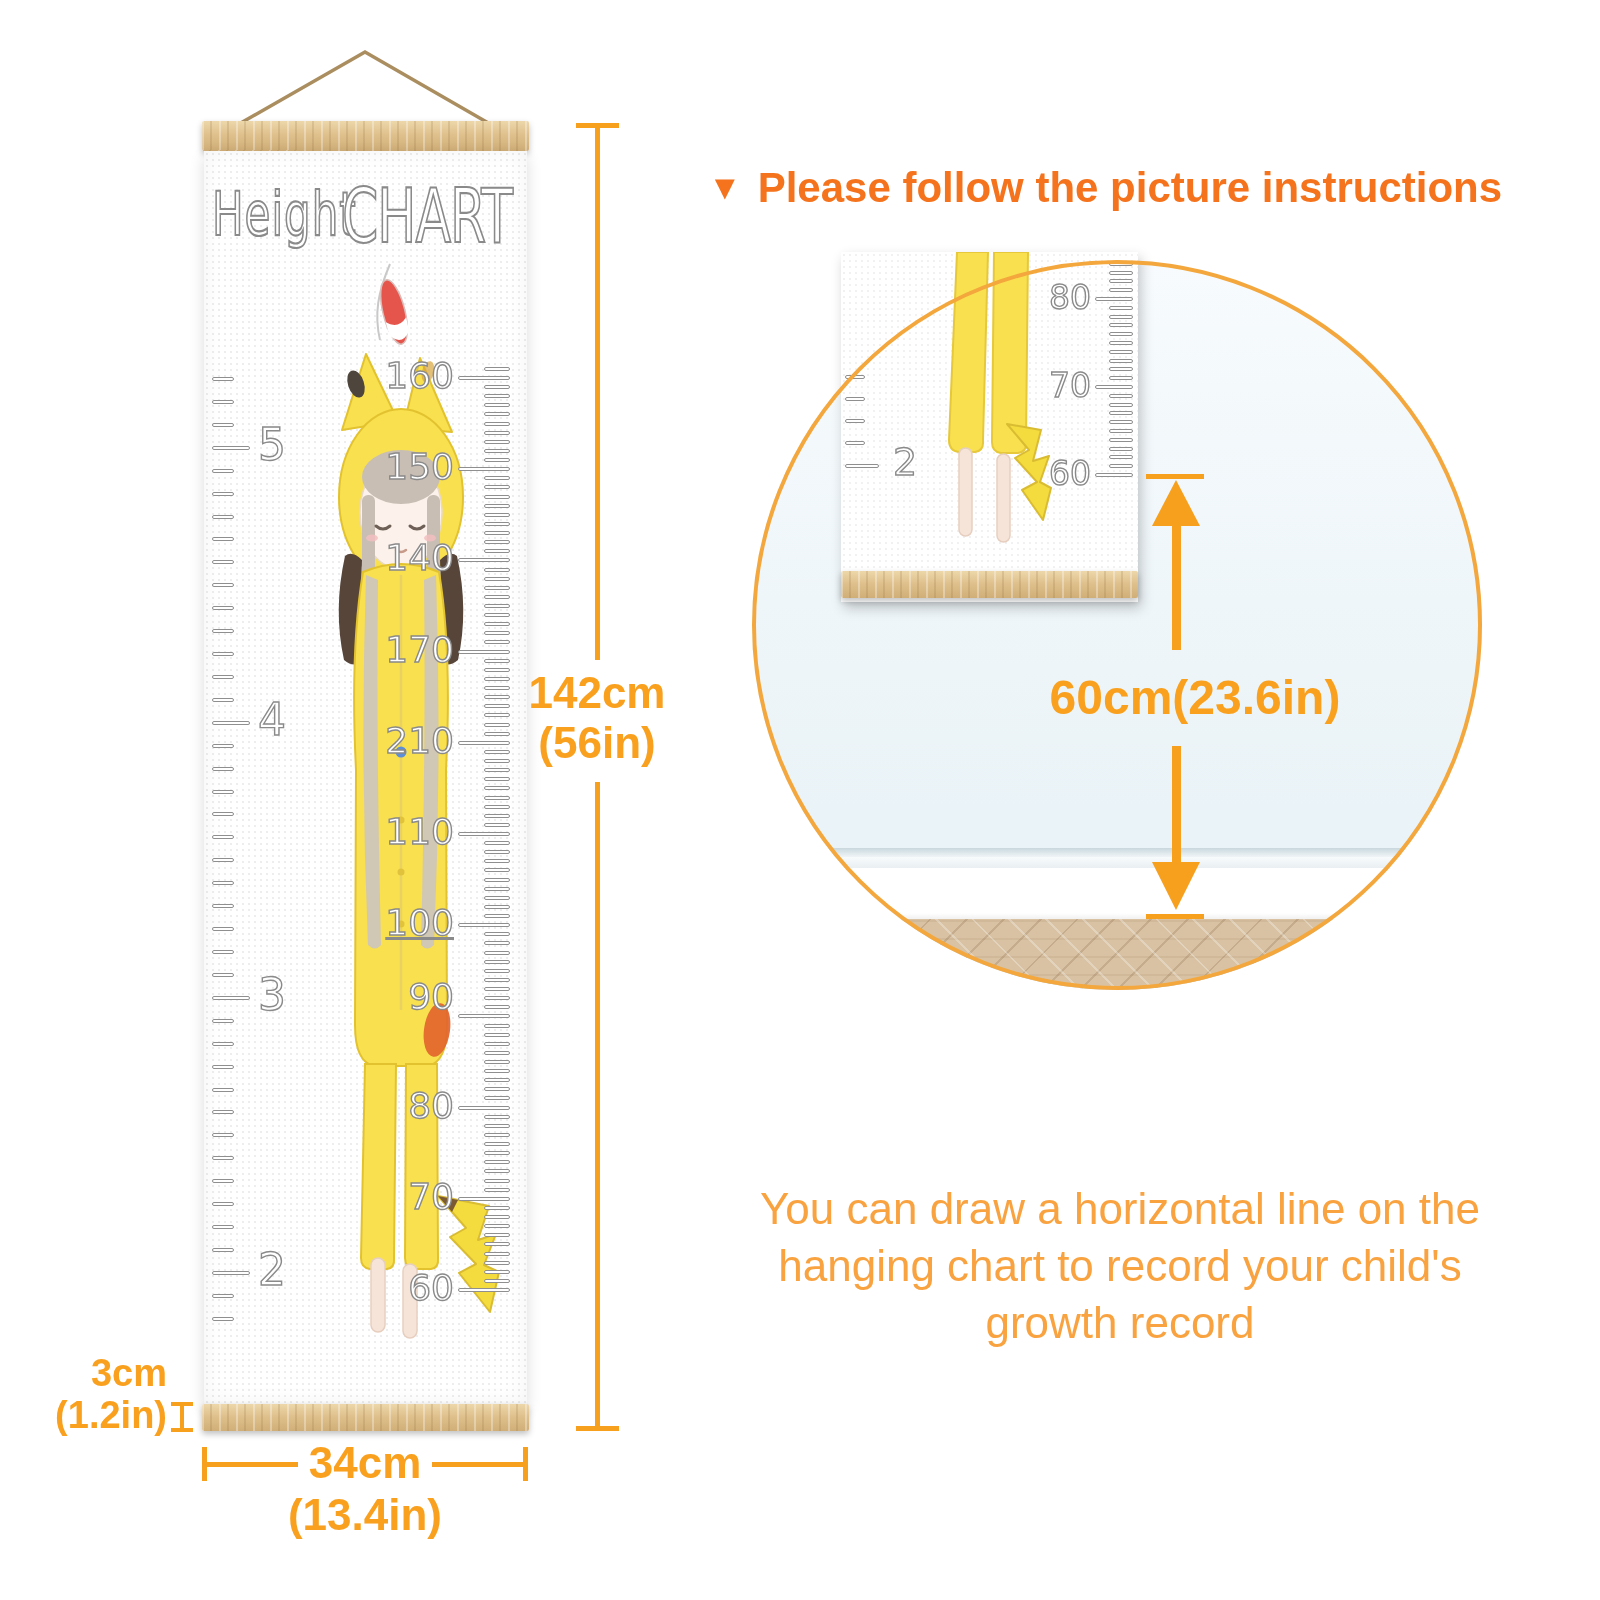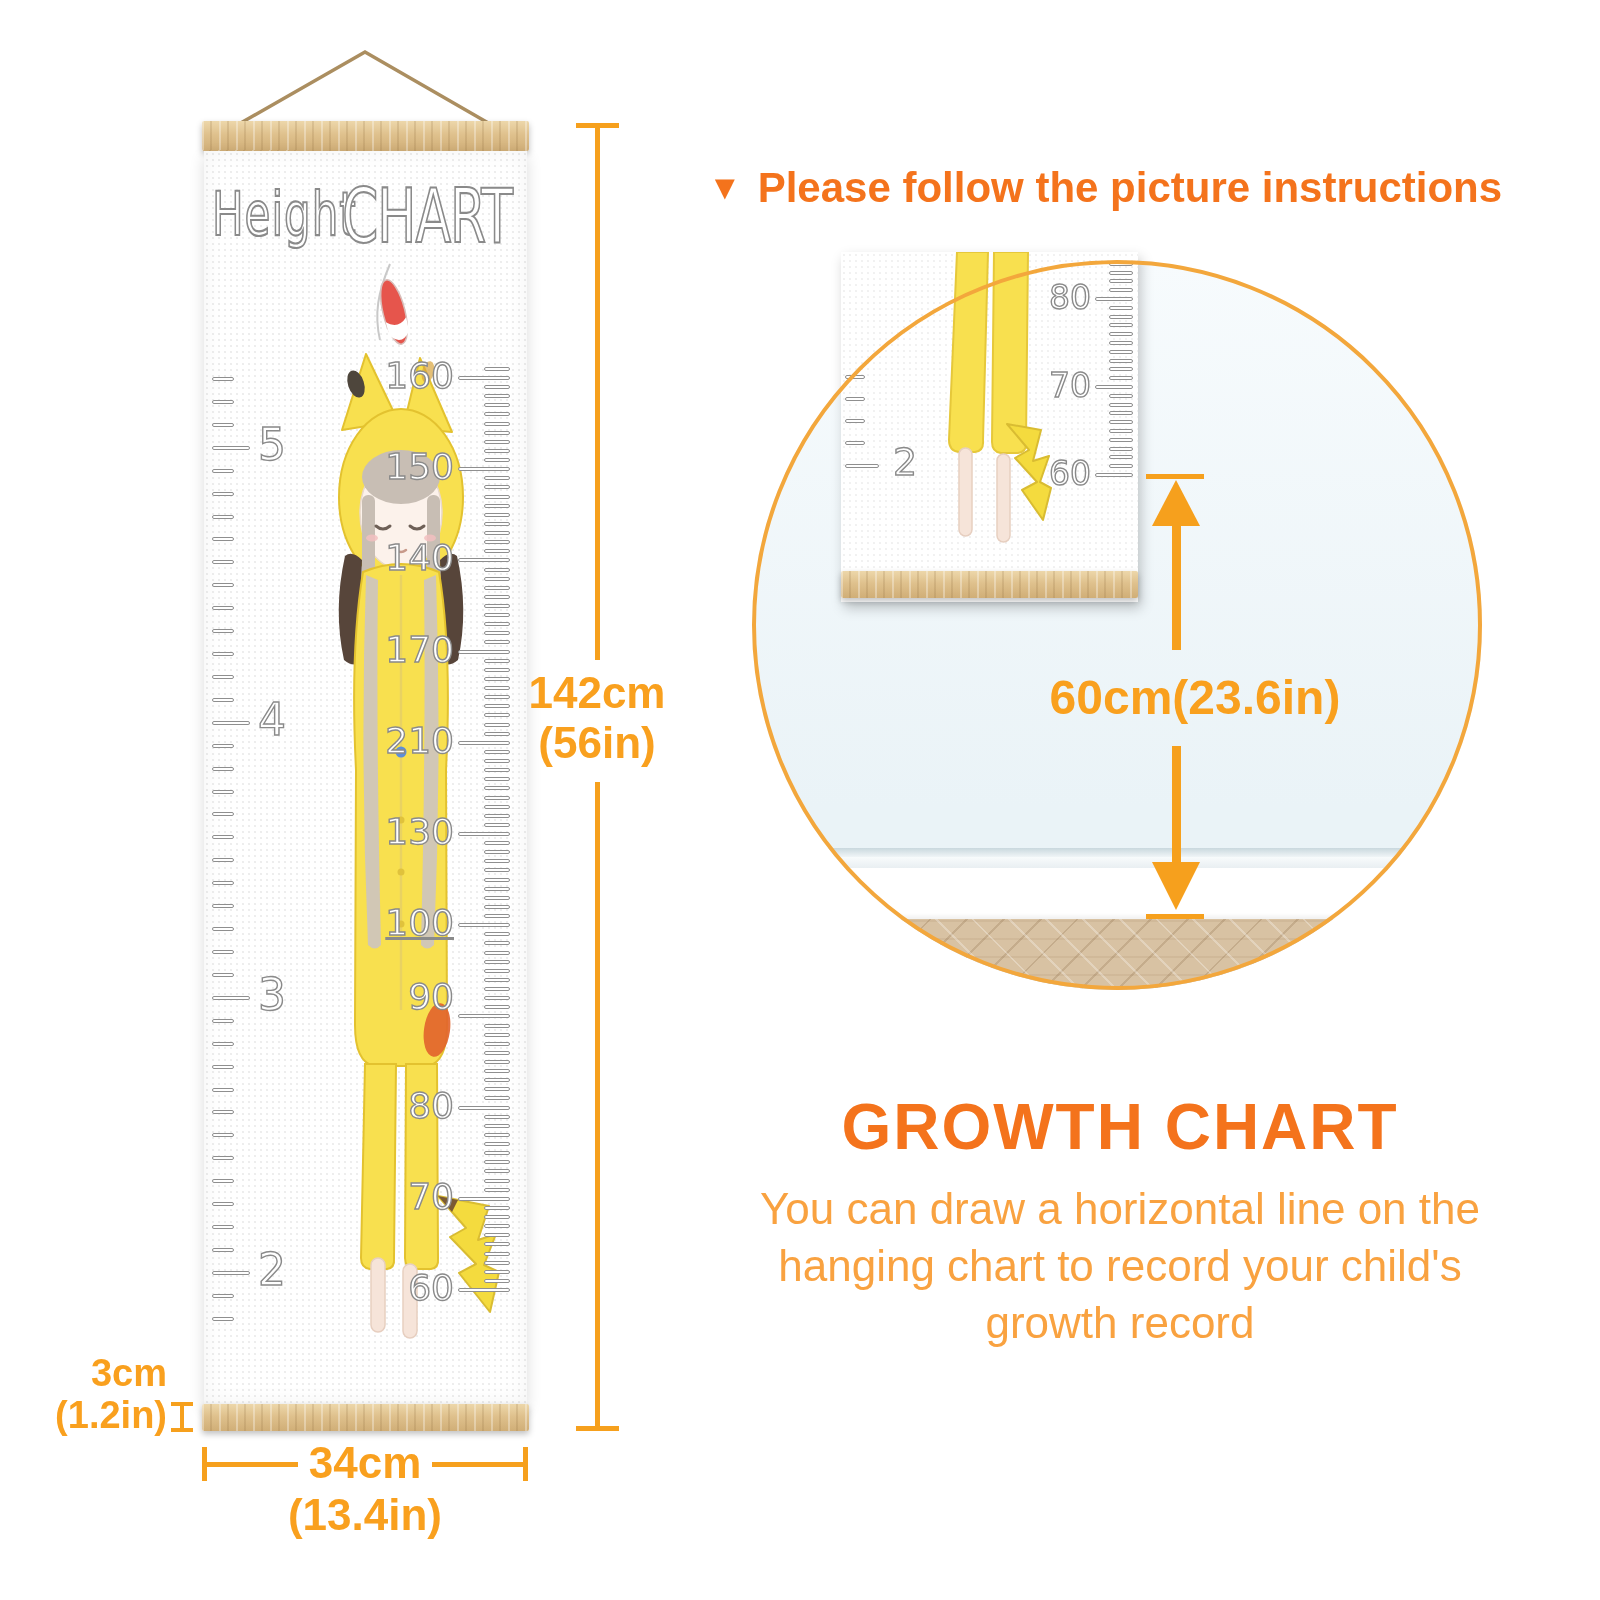--- a/index.html
+++ b/index.html
@@ -224,21 +224,21 @@
       <div class="tick" style="left: 484px; top: 749.92px; width: 26px;"></div>
       <div class="tick" style="left: 484px; top: 759.04px; width: 26px;"></div>
       <div class="tick" style="left: 484px; top: 768.16px; width: 26px;"></div>
       <div class="tick" style="left: 484px; top: 777.28px; width: 26px;"></div>
       <div class="tick" style="left: 484px; top: 786.4px; width: 26px;"></div>
       <div class="tick" style="left: 484px; top: 795.52px; width: 26px;"></div>
       <div class="tick" style="left: 484px; top: 804.64px; width: 26px;"></div>
       <div class="tick" style="left: 484px; top: 813.76px; width: 26px;"></div>
       <div class="tick" style="left: 484px; top: 822.88px; width: 26px;"></div>
       <div class="tick" style="left: 458px; top: 832px; width: 52px;"></div>
-      <div class="outline-num cm-num" style="left: 336px; top: 812px;">130</div>
+      <div class="outline-num cm-num" style="left: 336px; top: 812px;">110</div>
       <div class="tick" style="left: 484px; top: 841.12px; width: 26px;"></div>
       <div class="tick" style="left: 484px; top: 850.24px; width: 26px;"></div>
       <div class="tick" style="left: 484px; top: 859.36px; width: 26px;"></div>
       <div class="tick" style="left: 484px; top: 868.48px; width: 26px;"></div>
       <div class="tick" style="left: 484px; top: 877.6px; width: 26px;"></div>
       <div class="tick" style="left: 484px; top: 886.72px; width: 26px;"></div>
       <div class="tick" style="left: 484px; top: 895.84px; width: 26px;"></div>
       <div class="tick" style="left: 484px; top: 904.96px; width: 26px;"></div>
       <div class="tick" style="left: 484px; top: 914.08px; width: 26px;"></div>
       <div class="tick" style="left: 458px; top: 923.2px; width: 52px;"></div>
@@ -372,18 +372,17 @@
   <div class="circle-ring"></div>
 
   <div class="obar" style="left:1146px;top:474px;width:58px;height:5px;"></div>
   <div class="tri-up" style="left:1152px;top:480px;"></div>
   <div class="obar" style="left:1172px;top:524px;width:9px;height:126px;"></div>
   <div class="dim-text" style="left:1015px;top:670px;width:360px;font-size:48px;">60cm(23.6in)</div>
   <div class="obar" style="left:1172px;top:746px;width:9px;height:118px;"></div>
   <div class="tri-down" style="left:1152px;top:862px;"></div>
   <div class="obar" style="left:1146px;top:914px;width:58px;height:5px;"></div>
 
-  <div class="heading" style="left:720px;top:1090px;width:800px;text-align:center;font-size:64px;letter-spacing:2px;">GROWTH CHART</div>
   <div class="body-line" style="top:1180px;text-align:center;">You can draw a horizontal line on the</div>
   <div class="body-line" style="top:1237px;">hanging chart to record your child's</div>
   <div class="body-line" style="top:1294px;">growth record</div>
 
 </div>
 
 </body></html>

